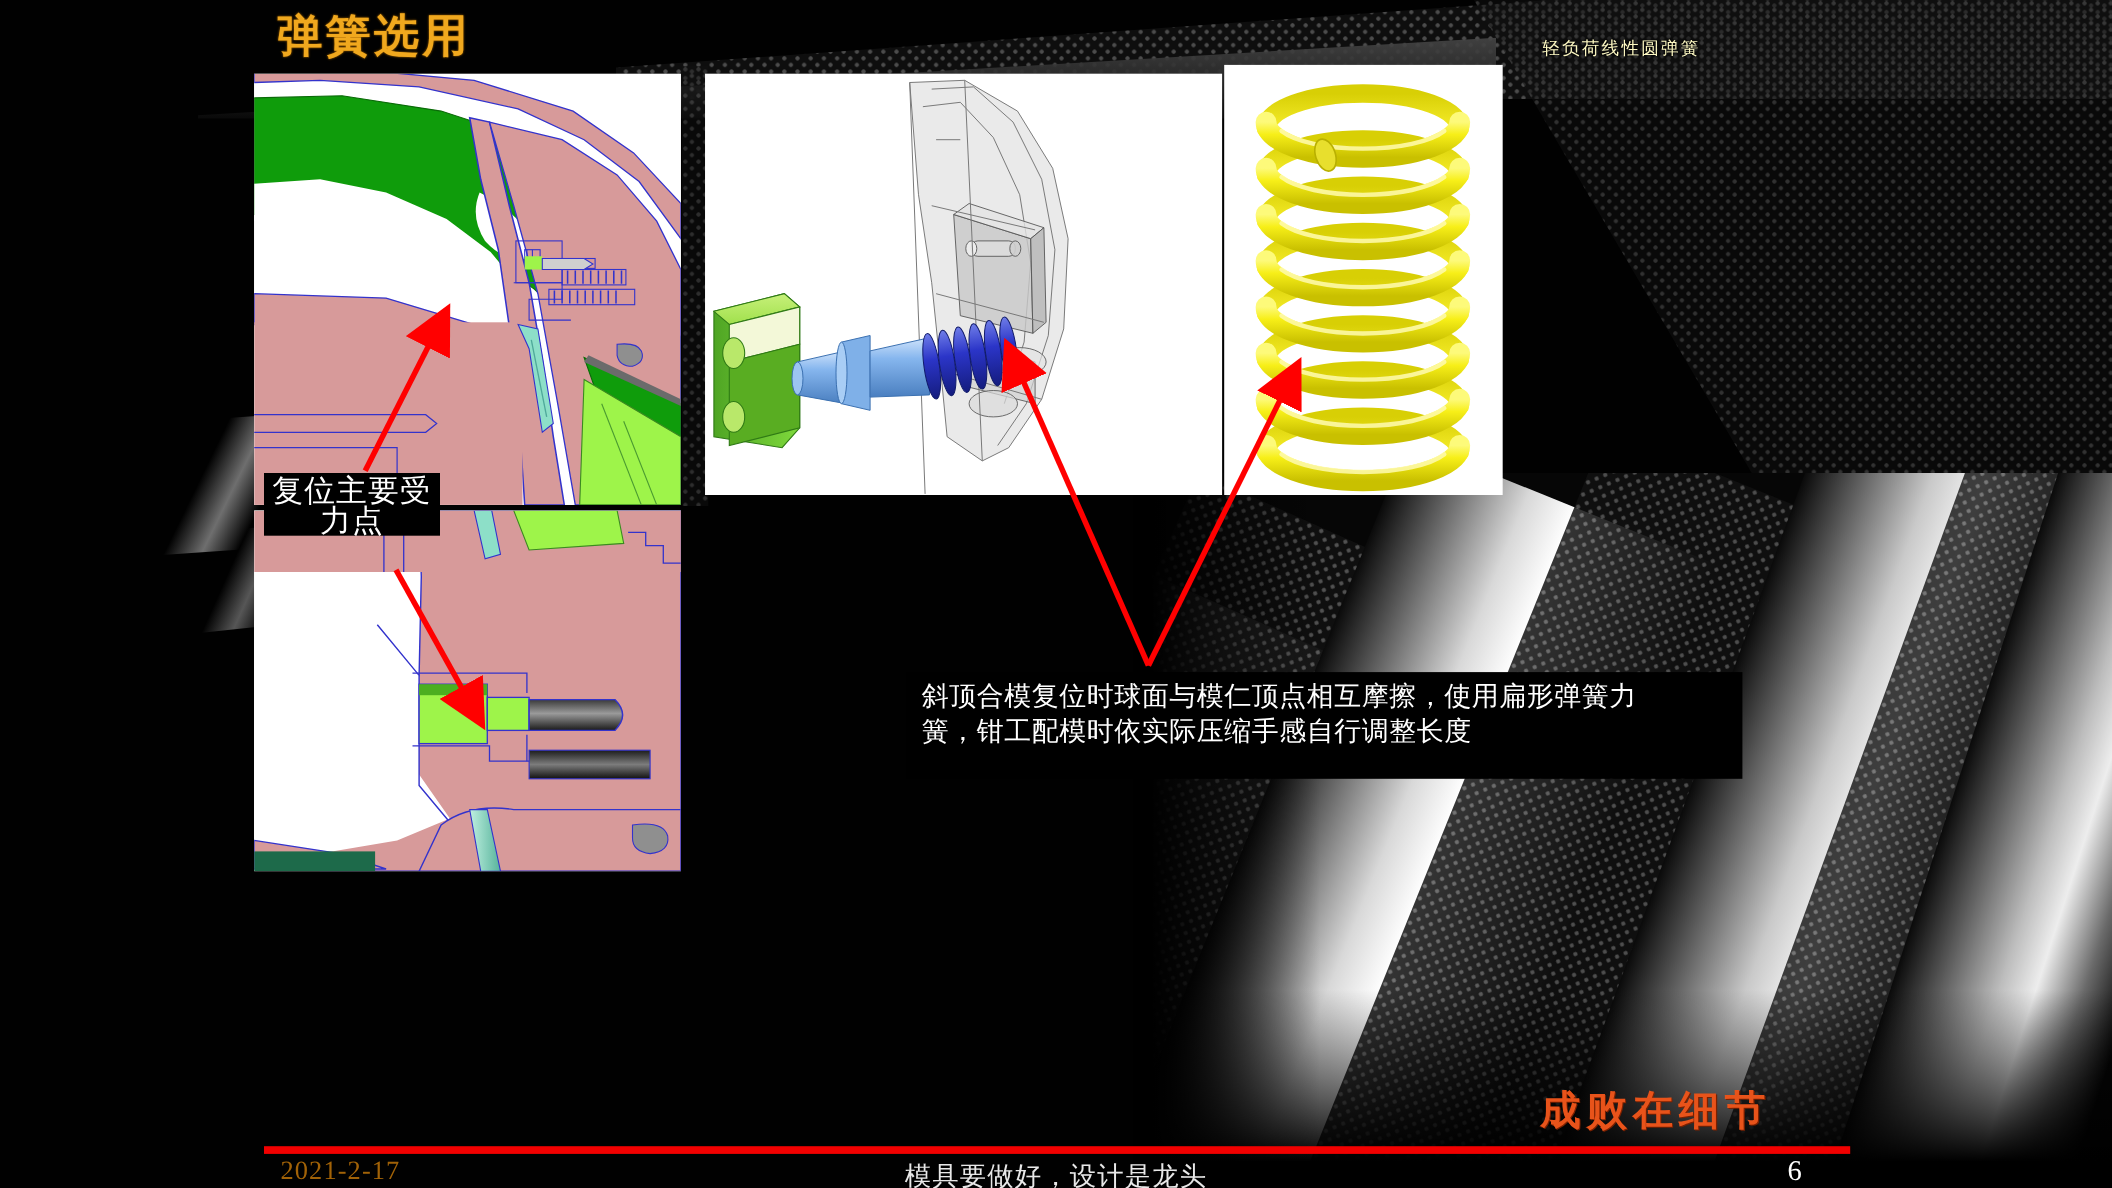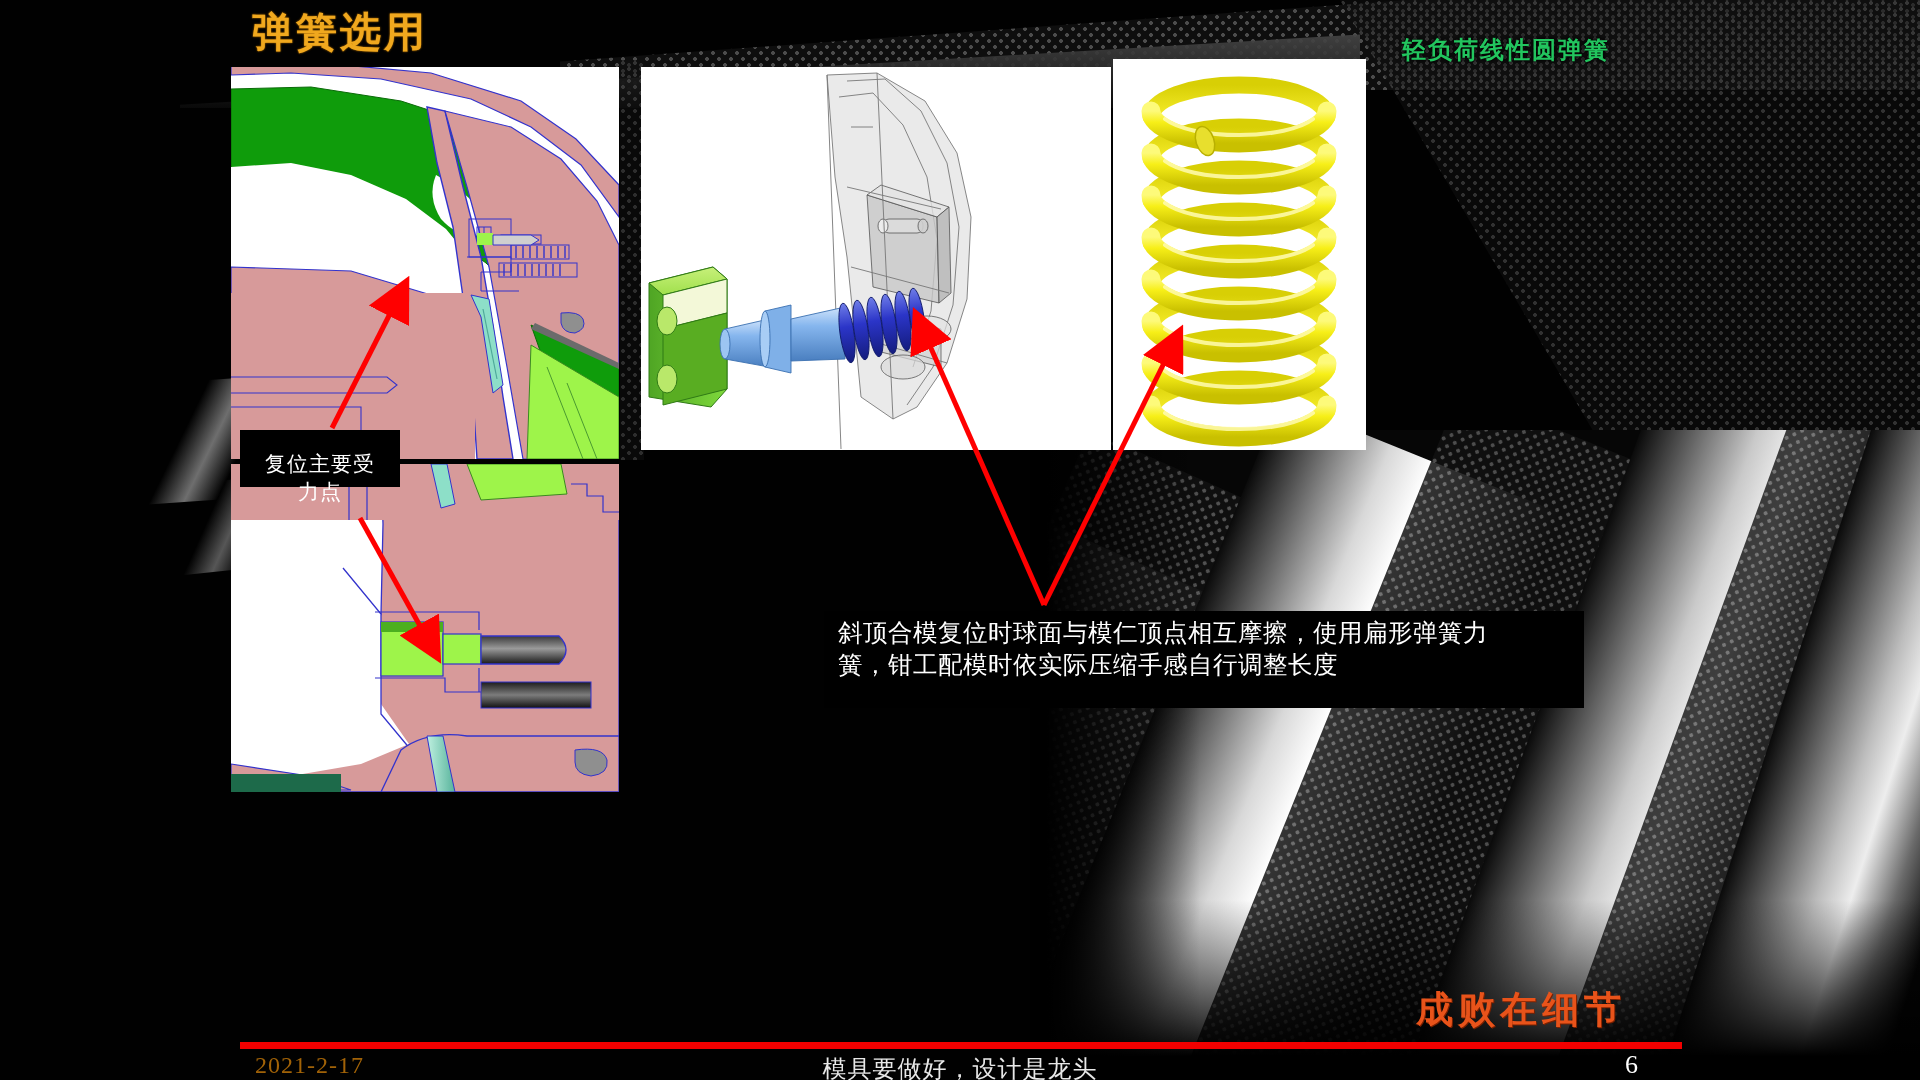--- a/index.html
+++ b/index.html
@@ -29,51 +29,49 @@
     position:absolute; left:252px; top:11px;
     font-size:41px; line-height:1.05;
     color:#f0a81e;
     font-family:Liberation Serif, serif;
     font-weight:700;
     letter-spacing:3px;
     text-shadow:0 0 2px #d08000;
   }
   #spring-caption{
     position:absolute; left:1402px; top:34px;
-    font-size:24px; color:#22c55e; letter-spacing:2px;
+    font-size:16px; color:#fef9c3; letter-spacing:2px;
     font-family:"DejaVu Serif","Liberation Serif",serif;
     text-shadow:0 0 3px #000,0 0 6px #000;
-    font-weight:bold;
   }
   #slogan{
     position:absolute; left:1400px; top:985px;
     font-size:37px; color:#e8531a; font-weight:700; letter-spacing:5px;
     font-family:"DejaVu Serif","Liberation Serif",serif;
     text-shadow:1px 1px 0 #7a2000;
-    margin-left:16px;
   }
 
   
   .panel{ position:absolute; background:#fff; overflow:hidden; }
   #panel-section-top   { left:231px;  top:67px;  width:388px; height:392px; }
   #panel-section-bottom{ left:231px;  top:464px; width:388px; height:328px; }
   #panel-3d            { left:641px;  top:67px;  width:470px; height:383px; }
   #panel-spring        { left:1113px; top:59px;  width:253px; height:391px; }
 
   svg.art{ display:block; width:100%; height:100%; }
 
   
   .callout{
     position:absolute; background:#000; color:#fff;
     font-family:"DejaVu Serif","Liberation Serif",serif;
     text-align:center;
   }
   #callout-force{
     left:240px; top:430px; width:160px; height:57px;
-    font-size:21px; line-height:28px; padding-top:20px;
+    font-size:28px; line-height:28px; padding-top:2px;
     letter-spacing:1px;
   }
   #callout-note{
     left:824px; top:611px; width:760px; height:97px;
     text-align:left; font-size:24.5px; line-height:32px;
     padding:6px 12px 0 14px; letter-spacing:.5px;
   }
 
   
   #arrows{ position:absolute; inset:0; pointer-events:none; }

